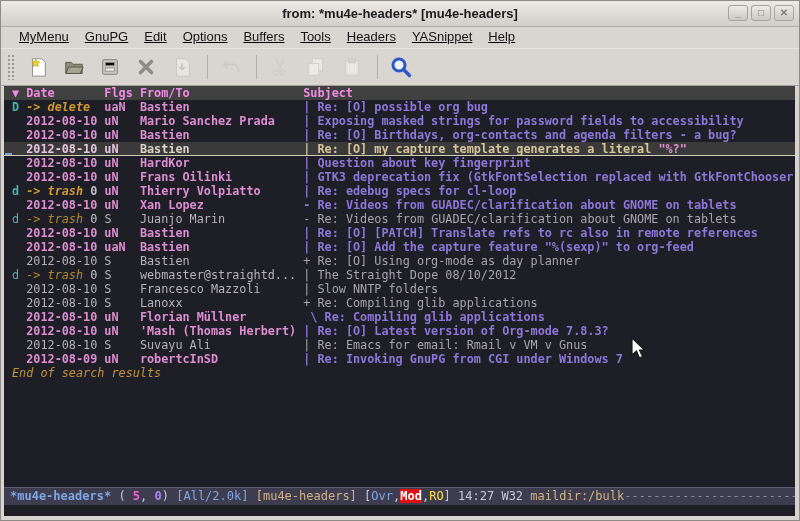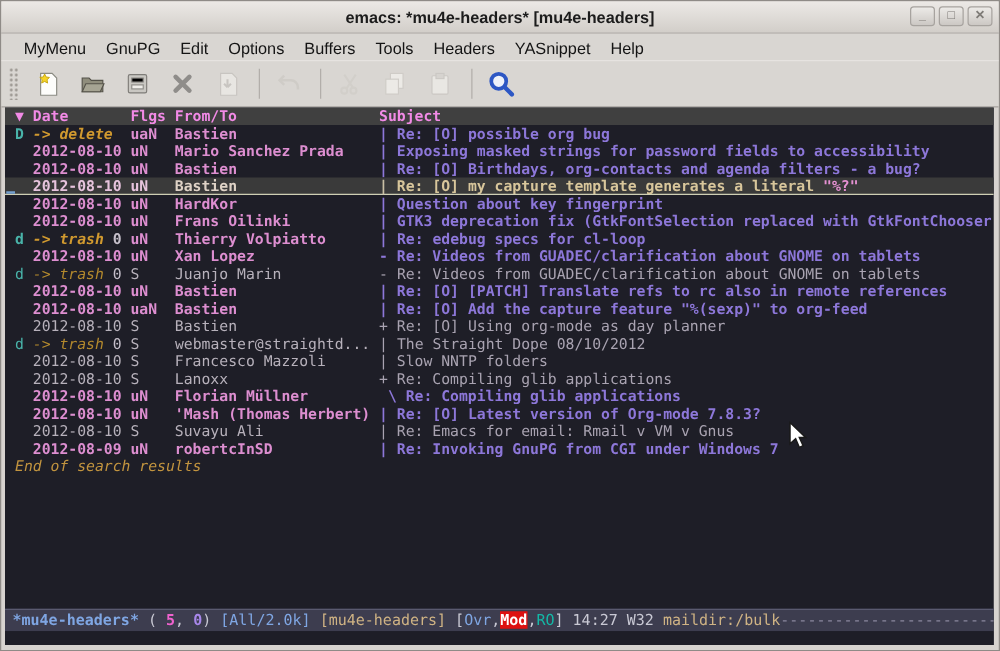--- a/index.html
+++ b/index.html
@@ -9,21 +9,21 @@
   .titlebar{position:absolute;top:0;left:0;right:0;height:26px;
     background:linear-gradient(#ece9e6,#d2cec9);border-bottom:1px solid #aeaaa6;
     display:flex;align-items:center;justify-content:center;}
   .title-text{font-size:13px;font-weight:bold;color:#1c1c1c;}
   .win-controls{position:absolute;right:5px;top:4px;display:flex;gap:3px;}
   .win-btn{width:20px;height:16px;border:1px solid #a7a39f;border-radius:3px;
     background:linear-gradient(#eceae7,#ccc8c4);display:flex;align-items:center;justify-content:center;
     font-size:10px;font-weight:bold;color:#7e7b77;line-height:1;}
   
   .menubar{position:absolute;top:26px;left:0;right:0;height:21px;background:#d9d6d2;
-    display:flex;align-items:flex-end;padding-left:10px;}
+    display:flex;align-items:flex-start;padding-left:10px;text-decoration:underline;}
   .menu-item{font-size:13px;color:#141414;padding:2px 8px;}
   
   .toolbar{position:absolute;top:47px;left:0;right:0;height:38px;background:#d9d6d2;
     border-top:1px solid #e6e3e0;border-bottom:1px solid #a5a19d;
     display:flex;align-items:center;padding-left:4px;}
   .tb-handle{width:8px;height:26px;margin:0 10px 0 2px;
     background-image:radial-gradient(circle,#9b9791 1px,transparent 1.2px);
     background-size:4px 4px;}
   .tb-btn{width:26px;height:26px;margin-right:10px;display:flex;align-items:center;justify-content:center;}
   .tb-sep{width:1px;height:24px;background:#b2aeaa;margin:0 10px 0 2px;}
@@ -53,35 +53,35 @@
   .end-line{height:14px;color:#c2943f;font-style:italic;padding-left:8px;white-space:pre;}
   .filler{flex:1 1 auto;}
   
   .modeline{height:18px;background:#3d3d4f;border-top:1px solid #5a5a70;color:#c9c9d4;
     padding-left:6px;white-space:pre;overflow:hidden;line-height:17px;font-size:12px;}
   .s-blue-bold{color:#7fa6e3;font-weight:bold;}
   .s-blue{color:#7fa6e3;}
   .s-magenta{color:#ef62ce;font-weight:bold;}
   .s-violet{color:#a887ea;font-weight:bold;}
   .s-khaki{color:#cfb384;}
-  .s-pink{color:#14b8a6;}
+  .s-pink{color:#fde047;}
   .s-red-badge{color:#ffffff;background:#dd1111;font-weight:bold;}
   .s-plain{color:#c9c9d4;}
   .s-dim{color:#8d89a0;}
   .echo{height:11px;background:#1e1e27;}
   
   .mouse{position:absolute;left:630px;top:336px;z-index:20;pointer-events:none;}
 </style>
 </head>
 <body>
 
 <div class="frame">
 
   <div class="titlebar">
-    <span class="title-text">emacs: *mu4e-headers* [mu4e-headers]</span>
+    <span class="title-text">from: *mu4e-headers* [mu4e-headers]</span>
     <span class="win-controls">
         <span class="win-btn">_</span>
         <span class="win-btn">□</span>
         <span class="win-btn">✕</span>
       </span>
   </div>
 
   <div class="menubar">
       <span class="menu-item">MyMenu</span>
       <span class="menu-item">GnuPG</span>

